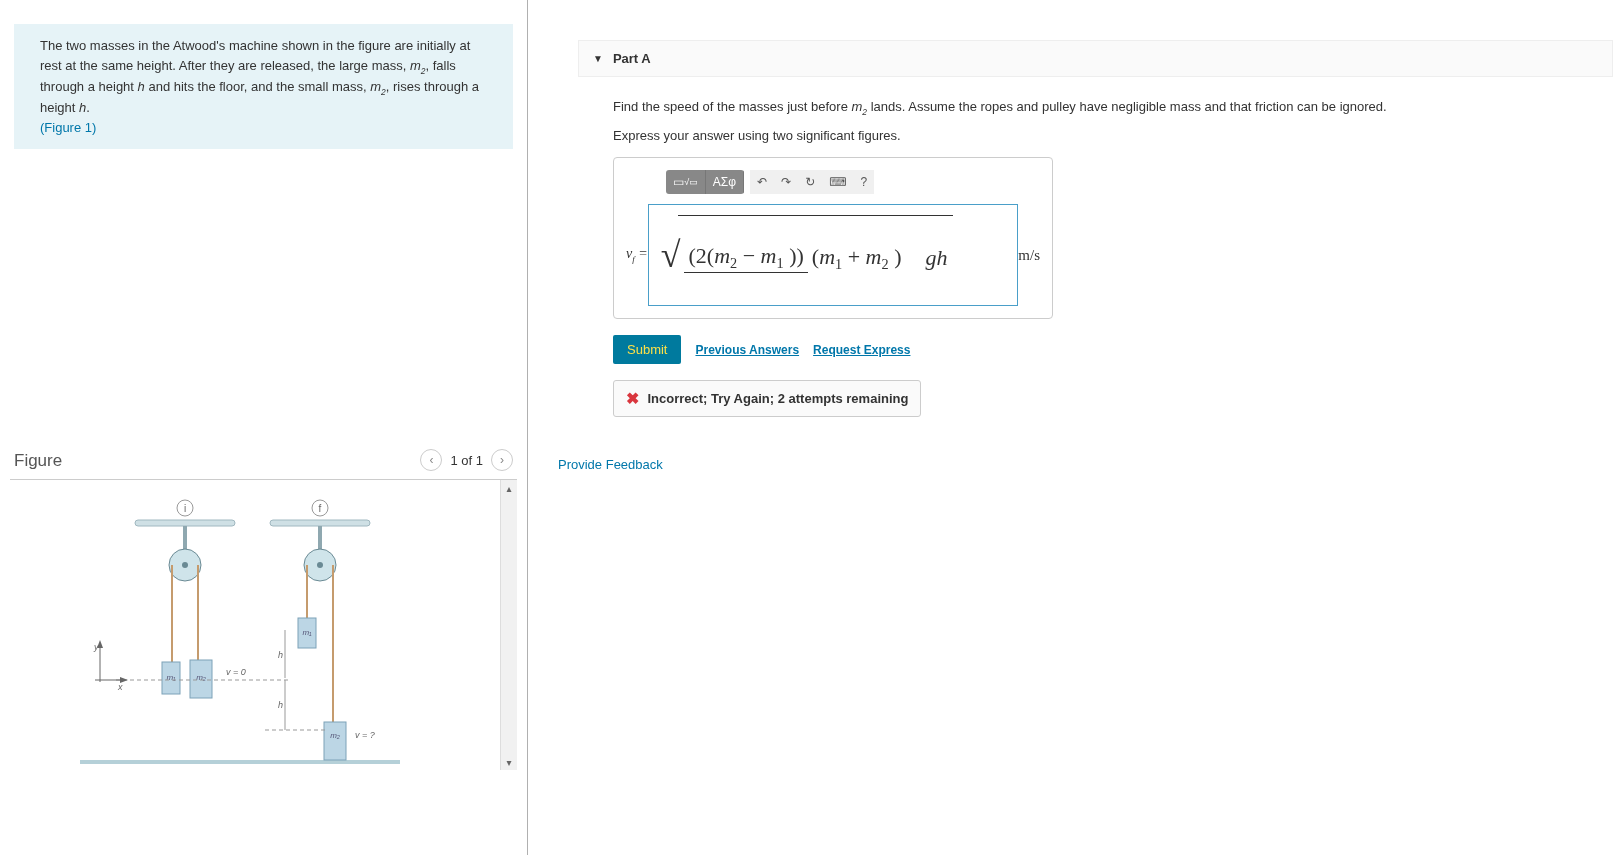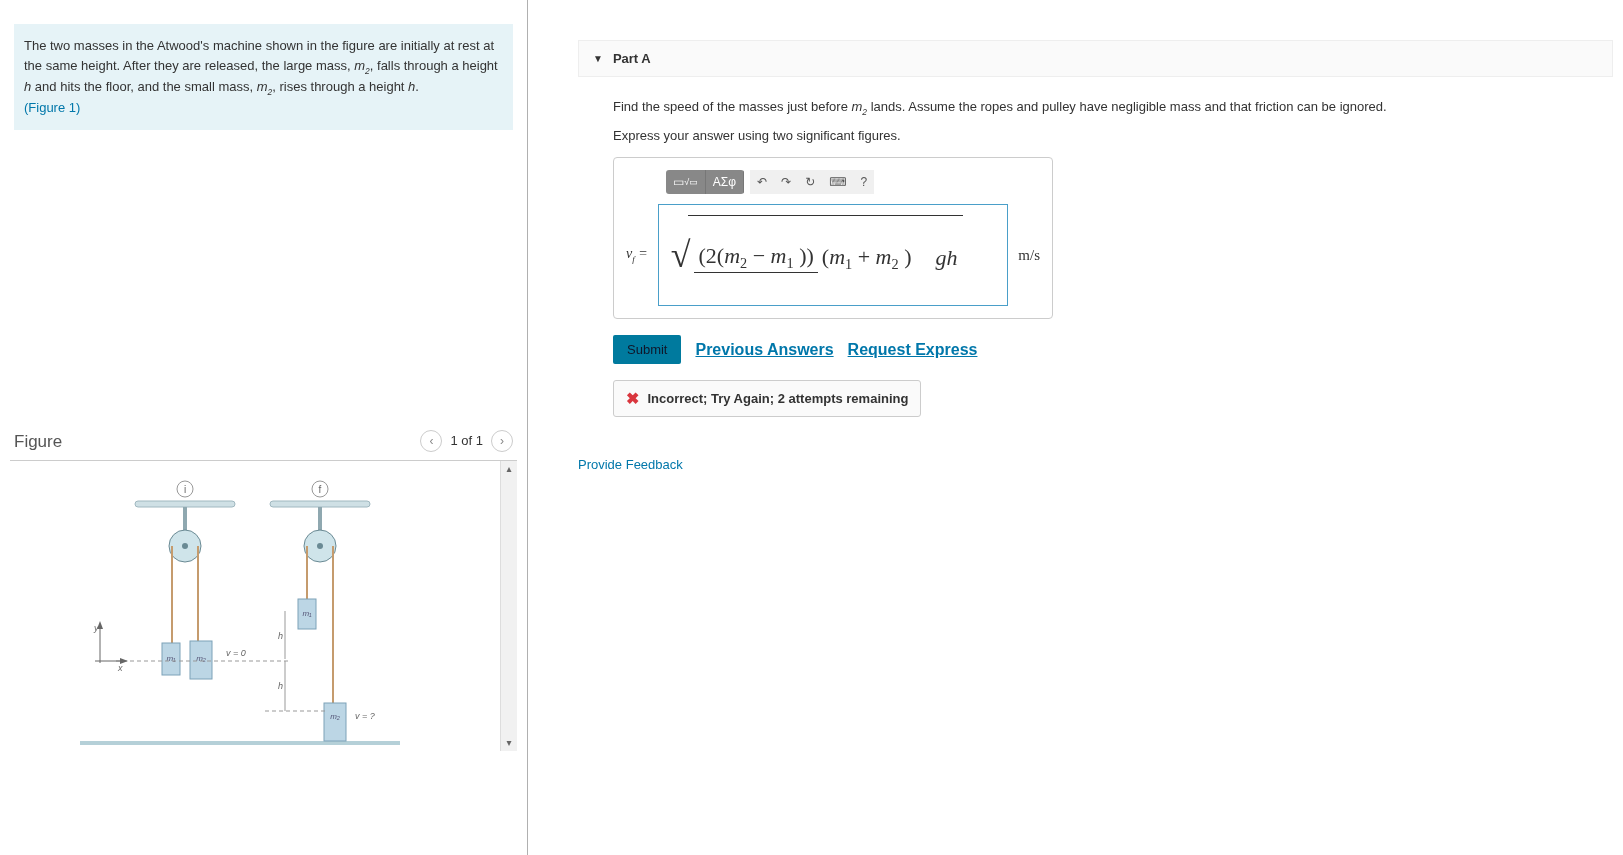--- a/index.html
+++ b/index.html
@@ -1,20 +1,20 @@
 <!DOCTYPE html>
 <html><head>
 <meta charset="utf-8">
 <style>
 * { box-sizing: border-box; margin: 0; padding: 0; }
 body { font-family: Arial, Helvetica, sans-serif; font-size: 13px; color: #333; display: flex; height: 855px; }
 .left-panel { width: 527px; padding: 10px; position: relative; }
 .divider { width: 1px; background: #b0b0b0; }
 .right-panel { flex: 1; padding: 0; overflow: auto; }
-.problem-box { background: #e6f3f7; padding: 12px 10px; margin: 14px 4px 0 4px; line-height: 1.5; color: #333; }
+.problem-box { background: #e6f3f7; padding: 12px 26px; margin: 14px 4px 0 4px; line-height: 1.5; color: #333; }
 .problem-box a, .link { color: #0077aa; cursor: pointer; }
 .figure-section { margin-top: 300px; }
 .figure-header { display: flex; align-items: flex-end; justify-content: space-between; padding: 0 4px 8px 4px; border-bottom: 1px solid #ccc; }
 .figure-title { font-size: 17px; color: #555; }
 .figure-nav { display: flex; align-items: center; gap: 8px; }
 .nav-circle { width: 22px; height: 22px; border: 1px solid #ccc; border-radius: 50%; display: flex; align-items: center; justify-content: center; color: #888; font-size: 12px; cursor: pointer; background: #fff; }
 .figure-viewport { display: flex; align-items: flex-start; }
 .figure-body { flex: 1; padding: 10px 0 0 70px; }
 .figure-sketch { width: 320px; height: 290px; position: relative; }
 .vscroll { width: 17px; height: 290px; background: #f1f1f1; border-left: 1px solid #ddd; position: relative; }
@@ -25,37 +25,37 @@
 .part-header .caret { font-size: 10px; }
 .part-body { padding: 20px 8px 0 85px; }
 .question-text { margin-bottom: 10px; line-height: 1.5; }
 .instruction { font-weight: normal; margin-bottom: 14px; }
 .answer-box { border: 1px solid #ccc; border-radius: 4px; padding: 12px; width: 440px; }
 .toolbar { display: flex; align-items: center; gap: 0; margin-bottom: 10px; padding-left: 40px; }
 .tool-group { display: flex; border-radius: 3px; overflow: hidden; }
 .tool-btn { background: #888; color: #fff; padding: 5px 7px; font-size: 12px; cursor: pointer; border-right: 1px solid #777; display:flex; align-items:center; justify-content:center; }
 .tool-btn.light { background: #f0f0f0; color: #555; border-right: none; }
 .tool-spacer { width: 6px; }
-.equation-row { display: flex; align-items: center; gap: 10px; }
+.equation-row { display: flex; align-items: center; }
 .vf-label { font-family: 'Times New Roman', serif; font-style: italic; font-size: 14px; }
 .eq-input { border: 1px solid #4a9fc9; padding: 10px 12px; flex: 1; font-family: 'Times New Roman', serif; font-size: 22px; display:flex; align-items:center; min-height: 80px; }
 .unit { font-family: 'Times New Roman', serif; font-size: 15px; }
 .sqrt { display: flex; align-items: stretch; }
 .sqrt-sign { font-size: 36px; line-height: 80px; margin-right:-2px; }
 .sqrt-body { border-top: 1.5px solid #333; padding: 4px 6px 0 6px; display:flex; align-items:center; }
 .frac { display: inline-flex; flex-direction: row; align-items: center; }
 .frac .num { border-bottom: 1.5px solid #333; padding: 0 4px; }
 .frac .den { padding: 2px 4px 0 4px; }
 .sub { font-size: 0.65em; vertical-align: sub; }
 .actions { margin-top: 16px; display:flex; align-items:center; gap: 14px; }
-.submit-btn { background: #007a9e; color: #0f172a; border: none; padding: 7px 14px; font-size: 13px; cursor: pointer; border-radius: 2px; }
-.action-link { color: #0077aa; text-decoration: underline; font-weight: bold; font-size: 16px; cursor:pointer; }
+.submit-btn { background: #007a9e; color: #fde047; border: none; padding: 7px 14px; font-size: 13px; cursor: pointer; border-radius: 2px; }
+.action-link { color: #0077aa; text-decoration: underline; font-weight: bold; font-size: 12px; cursor:pointer; }
 .feedback-box { margin-top: 16px; border: 1px solid #ccc; border-radius: 3px; padding: 8px 12px; display:flex; align-items:center; gap:8px; width: fit-content; background: #fafafa;}
 .x-icon { color: #d9363e; font-weight: bold; font-size: 16px; }
-.provide-feedback { margin: 40px 0 0 50px; }
+.provide-feedback { margin: 40px 0 0 30px; }
 
 
 .svg-wrap { width: 100%; height: 100%; }
 </style>
 </head>
 <body>
 
 <div class="left-panel">
   <div class="problem-box">
     <span>The two masses in the Atwood's machine shown in the figure are initially at rest at the same height. After they are released, the large mass, </span><i><span>m</span><span class="sub">2</span></i><span>, falls through a height </span><i>h</i><span> and hits the floor, and the small mass, </span><i><span>m</span><span class="sub">2</span></i><span>, rises through a height </span><i>h</i><span>.</span><br>

